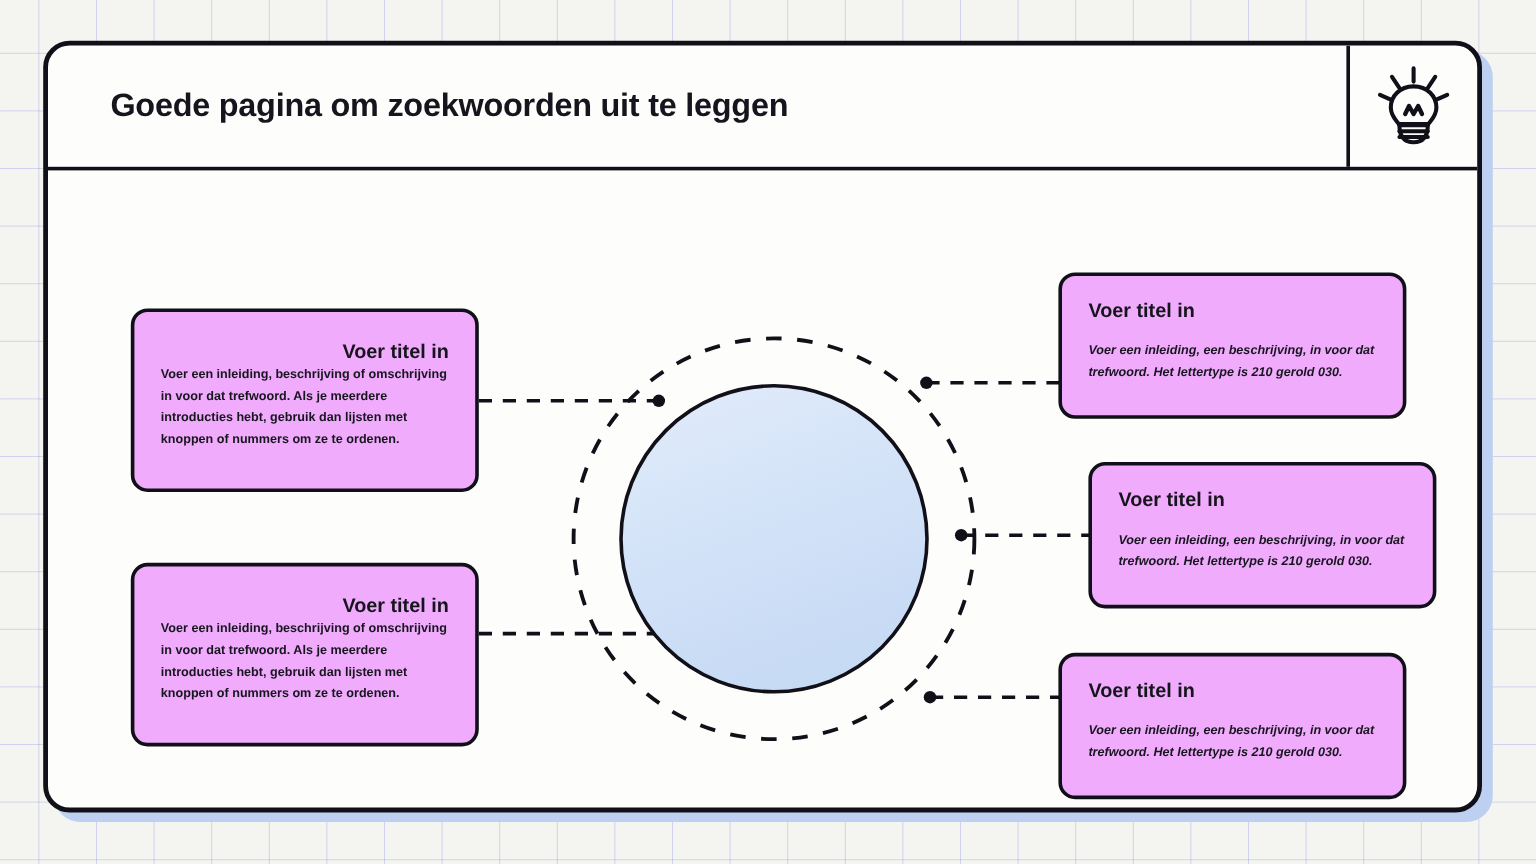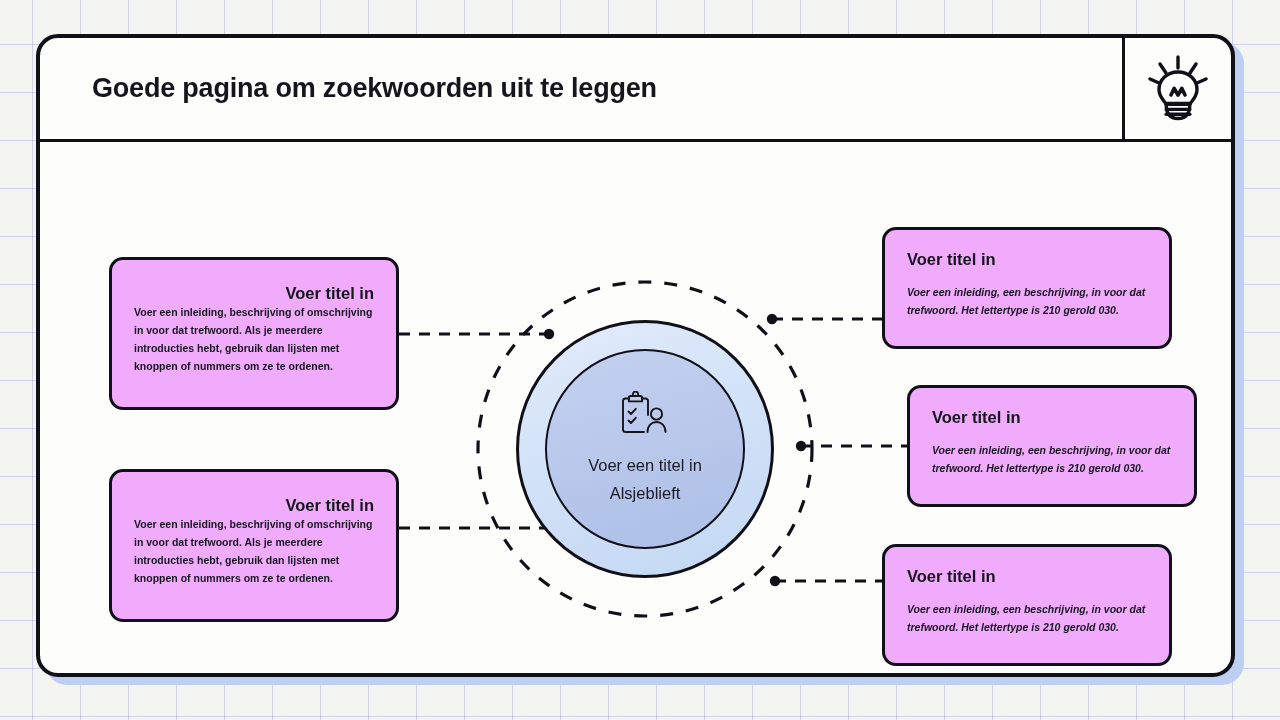--- a/index.html
+++ b/index.html
@@ -220,42 +220,20 @@
 
       <line x1="761" y1="304" x2="871" y2="304" stroke="#111018" stroke-width="3" stroke-dasharray="11 9"></line>
       <circle cx="761" cy="304" r="5.2" fill="#111018"></circle>
 
       <line x1="735" y1="439" x2="846" y2="439" stroke="#111018" stroke-width="3" stroke-dasharray="11 9"></line>
       <circle cx="735" cy="439" r="5.2" fill="#111018"></circle>
     </svg>
 
     <div id="center-hub">
       <div id="hub-outer-ring"></div>
-      <div id="hub-inner-circle">
-        <span id="hub-icon">
-          <svg width="56" height="50" viewBox="0 0 56 50" fill="none" stroke="#16151d" stroke-width="1.9" stroke-linecap="round" stroke-linejoin="round">
-
-            <path d="M12 7.5 H8.5 A2.5 2.5 0 0 0 6 10 V38.5 A2.5 2.5 0 0 0 8.5 41 H27"></path>
-            <path d="M25 7.5 H28.5 A2.5 2.5 0 0 1 31 10 V24"></path>
-
-            <path d="M13.5 5 H23.5 A1.6 1.6 0 0 1 25.1 6.6 V10.4 H11.9 V6.6 A1.6 1.6 0 0 1 13.5 5 Z"></path>
-
-            <path d="M15.9 5 V3.2 A2.6 2.6 0 0 1 21.1 3.2 V5"></path>
-
-            <path d="M11.5 20.5 L14 23 L18.8 17.8"></path>
-            <path d="M11.5 29.5 L14 32 L18.8 26.8"></path>
-
-            <circle cx="39.5" cy="23" r="5.6"></circle>
-
-            <path d="M30.5 41 C30.5 34.8 34.6 31 39.5 31 C44.4 31 48.5 34.8 48.5 41"></path>
-          </svg>
-        </span>
-        <div id="hub-label">Voer een titel in
-Alsjeblieft</div>
-      </div>
     </div>
 
     <div class="card left" id="card-left-1">
       <div class="card-title">Voer titel in</div>
       <div class="card-body">Voer een inleiding, beschrijving of omschrijving in voor dat trefwoord. Als je meerdere introducties hebt, gebruik dan lijsten met knoppen of nummers om ze te ordenen.</div>
     </div>
 
     <div class="card left" id="card-left-2">
       <div class="card-title">Voer titel in</div>
       <div class="card-body">Voer een inleiding, beschrijving of omschrijving in voor dat trefwoord. Als je meerdere introducties hebt, gebruik dan lijsten met knoppen of nummers om ze te ordenen.</div>

